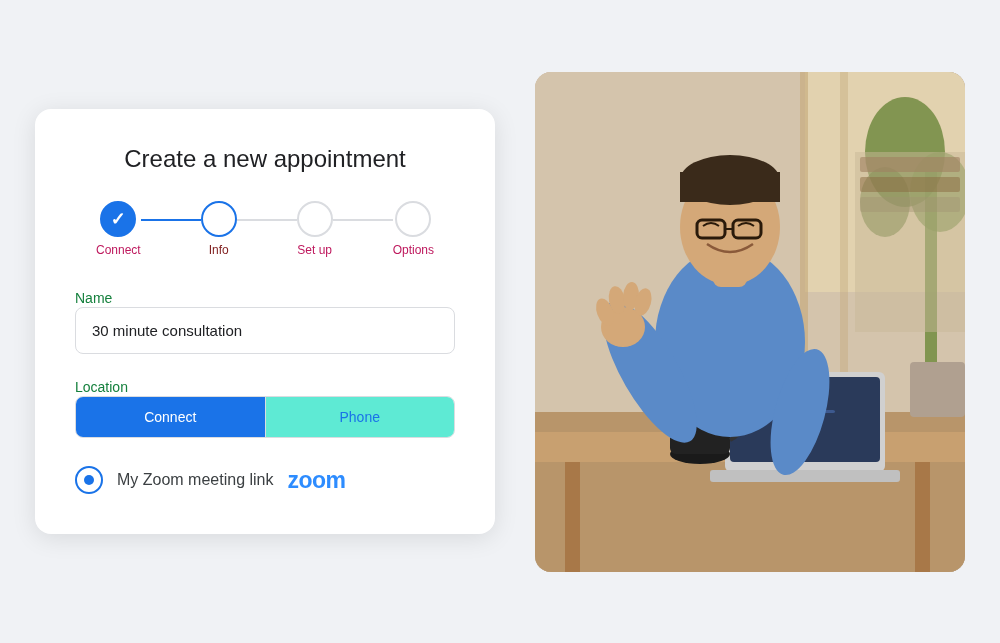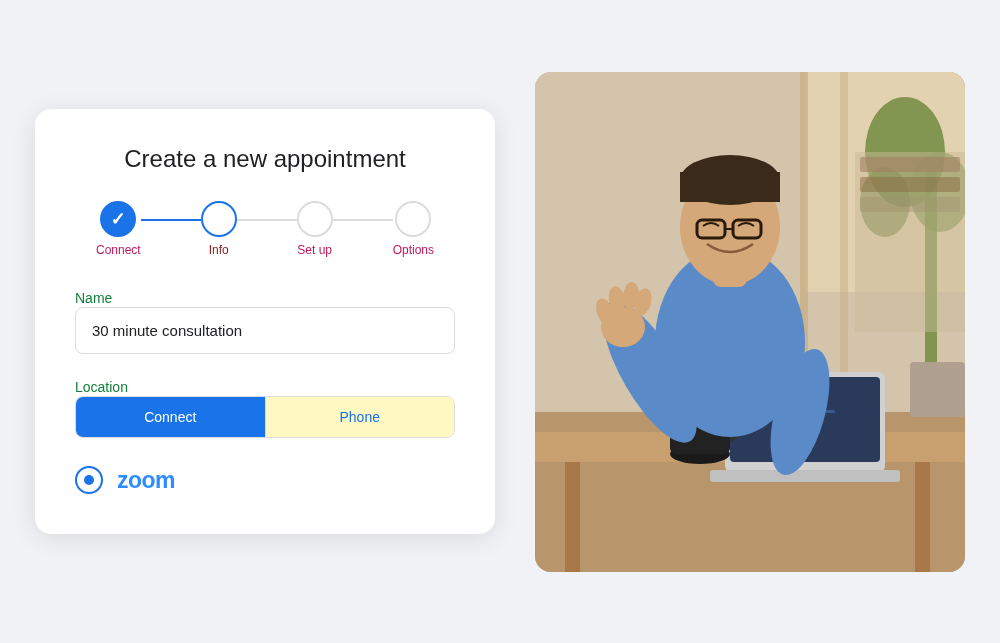--- a/index.html
+++ b/index.html
@@ -153,21 +153,21 @@
       font-family: inherit;
       transition: background 0.15s;
     }
 
     .location-btn.selected {
       background: #1a73e8;
       color: #fff;
     }
 
     .location-btn.unselected {
-      background: #fef9c3;
+      background: #5eead4;
       color: #1a73e8;
     }
 
     .location-btn:not(:last-child) {
       border-right: 1.5px solid #dadce0;
     }
 
     
     .zoom-option {
       display: flex;
@@ -291,20 +291,21 @@
     <div class="location-group">
       <button class="location-btn selected">Connect</button>
       <button class="location-btn unselected">Phone</button>
     </div>
 
     
     <div class="zoom-option">
       <div class="radio-outer">
         <div class="radio-inner"></div>
       </div>
+      <span class="zoom-text">My Zoom meeting link</span>
       <span class="zoom-logo">zoom</span>
     </div>
 
   </div>
 
   <div class="photo-card">
     <div class="photo-placeholder">
 
       <svg class="scene-svg" viewBox="0 0 430 500" xmlns="http://www.w3.org/2000/svg">
 

